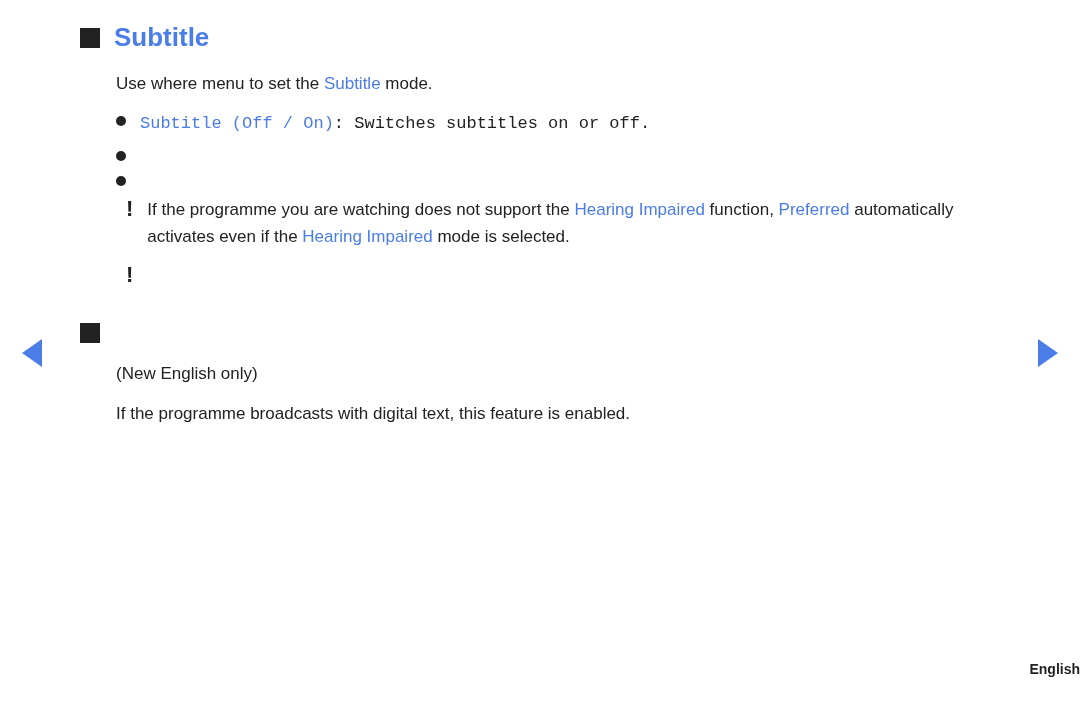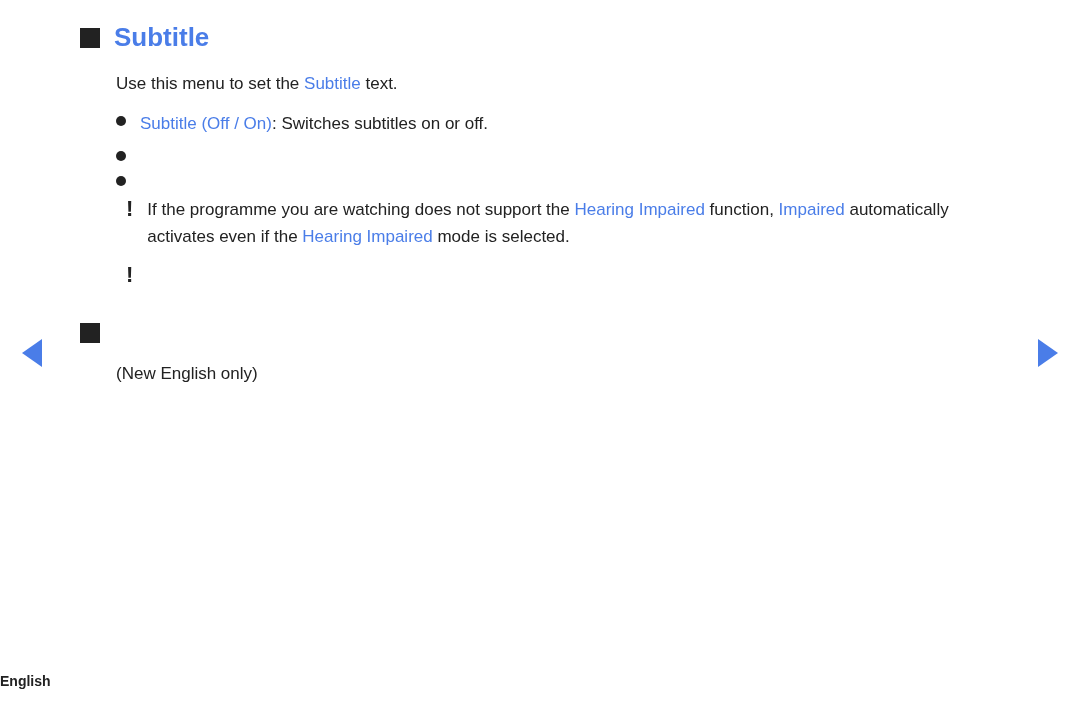--- a/index.html
+++ b/index.html
@@ -51,20 +51,21 @@
       list-style: none;
       padding: 0;
       margin-bottom: 10px;
     }
     .bullet-list li {
       display: flex;
       align-items: flex-start;
       margin-bottom: 10px;
       font-size: 17px;
       line-height: 1.5;
+      font-family: Liberation Mono, monospace;
     }
     .bullet-dot {
       width: 10px;
       height: 10px;
       background: #222;
       border-radius: 50%;
       margin-top: 5px;
       margin-right: 14px;
       flex-shrink: 0;
     }
@@ -115,75 +116,76 @@
       border-bottom: 14px solid transparent;
       border-right: 20px solid #4a7de8;
     }
     .arrow-right {
       border-top: 14px solid transparent;
       border-bottom: 14px solid transparent;
       border-left: 20px solid #4a7de8;
     }
     .footer {
       position: absolute;
-      bottom: 14px;
+      bottom: 26px;
       left: 0;
       width: 100%;
-      text-align: left;
+      text-align: right;
     }
     .footer-text {
       font-size: 14px;
       font-weight: bold;
       color: #222;
     }
   </style>
 </head>
 <body>
 
 <div class="content">
 
   <div class="section-title">
     <div class="section-icon"></div>
     <span class="section-title-text">Subtitle</span>
   </div>
 
   <div class="section-body">
     <p class="intro-text">
-      <span>Use this menu to set the </span><span class="blue-link">Subtitle</span><span> text.</span>
+      <span>Use where menu to set the </span><span class="blue-link">Subtitle</span><span> mode.</span>
     </p>
 
     <ul class="bullet-list">
       <li>
         <span class="bullet-dot"></span>
         <span><span class="blue-link">Subtitle (Off / On)</span>: Switches subtitles on or off.</span>
       </li>
       <li>
         <span class="bullet-dot"></span>
       </li>
       <li>
         <span class="bullet-dot"></span>
       </li>
     </ul>
 
     <div class="note-block">
       <span class="note-icon">!</span>
-      <span class="note-text">If the programme you are watching does not support the <span class="blue-link">Hearing Impaired</span> function, <span class="blue-link">Impaired</span> automatically activates even if the <span class="blue-link">Hearing Impaired</span> mode is selected.</span>
+      <span class="note-text">If the programme you are watching does not support the <span class="blue-link">Hearing Impaired</span> function, <span class="blue-link">Preferred</span> automatically activates even if the <span class="blue-link">Hearing Impaired</span> mode is selected.</span>
     </div>
 
     <div class="note-block">
       <span class="note-icon">!</span>
     </div>
   </div>
 
   <div class="section-title">
     <div class="section-icon"></div>
   </div>
 
   <div class="section-body">
     <p class="intro-text">(New English only)</p>
+    <p class="intro-text">If the programme broadcasts with digital text, this feature is enabled.</p>
   </div>
 
 </div>
 
 <div class="nav-arrow nav-arrow-left">
   <div class="arrow-shape arrow-left"></div>
 </div>
 
 <div class="nav-arrow nav-arrow-right">
   <div class="arrow-shape arrow-right"></div>

